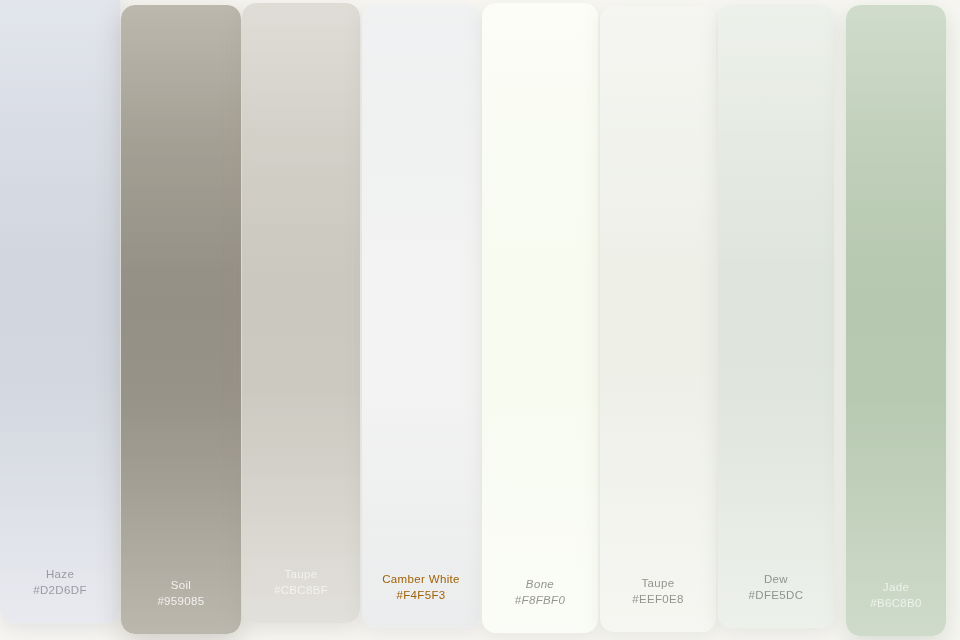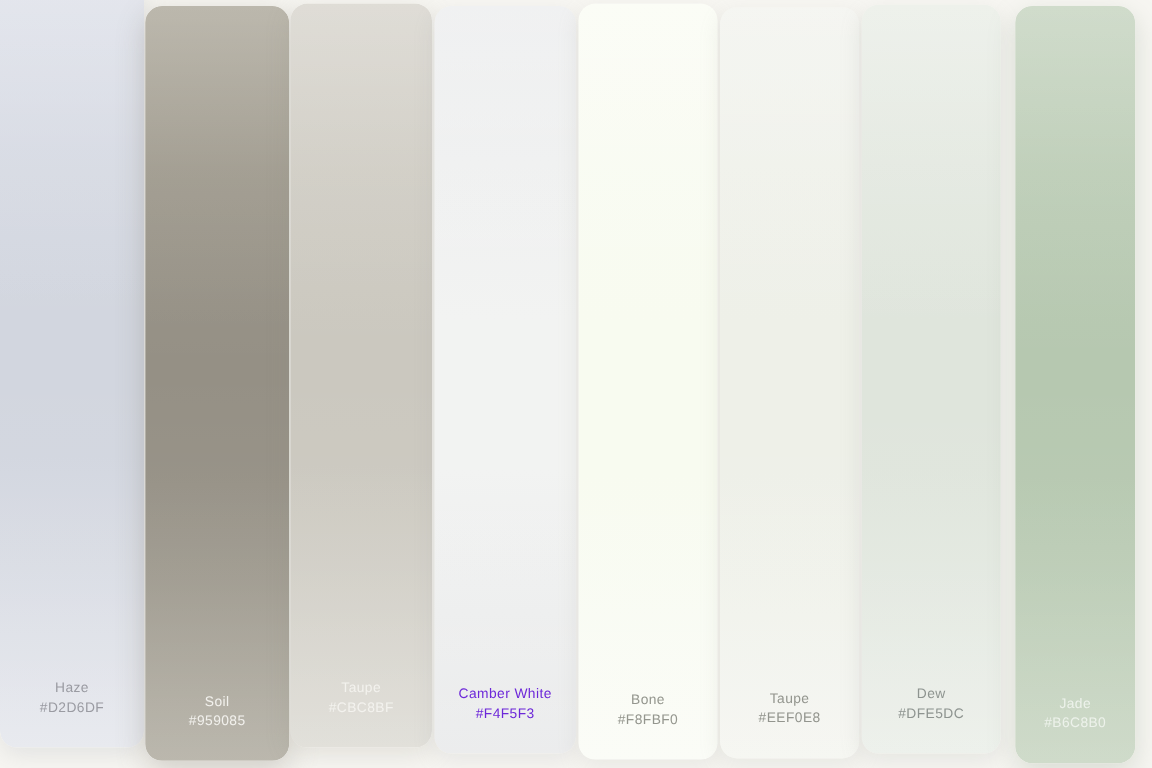--- a/index.html
+++ b/index.html
@@ -106,26 +106,26 @@
       <div class="swatch-surface" style="background: linear-gradient(rgb(214, 211, 203) 0%, rgb(203, 200, 191) 42%, rgb(203, 200, 191) 62%, rgb(220, 218, 211) 100%); border-radius: 14px;"></div>
       <div class="swatch-sheen" style="border-radius: 14px;"></div>
       <div class="swatch-label-block" style="color: rgb(243, 242, 238);">
         <span class="swatch-name">Taupe</span>
         <span class="swatch-hex">#CBC8BF</span>
       </div>
     </div>
     <div class="swatch-card" style="left: 362px; top: 5px; width: 118px; height: 623px; border-radius: 14px; box-shadow: rgba(150, 152, 158, 0.16) 0px 6px 18px;">
       <div class="swatch-surface" style="background: linear-gradient(rgb(236, 237, 238) 0%, rgb(242, 243, 242) 42%, rgb(242, 243, 242) 62%, rgb(232, 233, 234) 100%); border-radius: 14px;"></div>
       <div class="swatch-sheen" style="border-radius: 14px;"></div>
-      <div class="swatch-label-block" style="color: #6d28d9;">
+      <div class="swatch-label-block" style="color: #a16207;">
         <span class="swatch-name">Camber White</span>
         <span class="swatch-hex">#F4F5F3</span>
       </div>
     </div>
-    <div class="swatch-card" style="left: 482px; top: 3px; width: 116px; height: 630px; border-radius: 14px; box-shadow: rgba(160, 162, 150, 0.16) 0px 6px 18px;">
+    <div class="swatch-card" style="left: 482px; top: 3px; width: 116px; height: 630px; border-radius: 14px; box-shadow: rgba(160, 162, 150, 0.16) 0px 6px 18px; font-style: italic;">
       <div class="swatch-surface" style="background: linear-gradient(rgb(250, 252, 244) 0%, rgb(248, 251, 240) 42%, rgb(248, 251, 240) 62%, rgb(250, 252, 246) 100%); border-radius: 14px;"></div>
       <div class="swatch-sheen" style="border-radius: 14px;"></div>
       <div class="swatch-label-block" style="color: rgb(148, 150, 142);">
         <span class="swatch-name">Bone</span>
         <span class="swatch-hex">#F8FBF0</span>
       </div>
     </div>
     <div class="swatch-card" style="left: 600px; top: 6px; width: 116px; height: 626px; border-radius: 14px; box-shadow: rgba(158, 160, 150, 0.16) 0px 6px 18px;">
       <div class="swatch-surface" style="background: linear-gradient(rgb(242, 243, 238) 0%, rgb(238, 240, 232) 42%, rgb(238, 240, 232) 62%, rgb(244, 245, 240) 100%); border-radius: 14px;"></div>
       <div class="swatch-sheen" style="border-radius: 14px;"></div>

